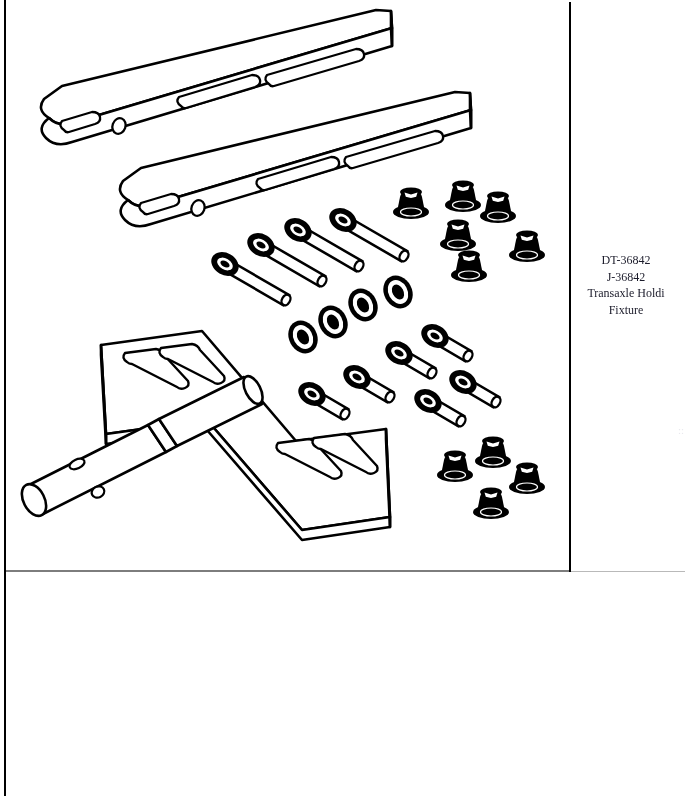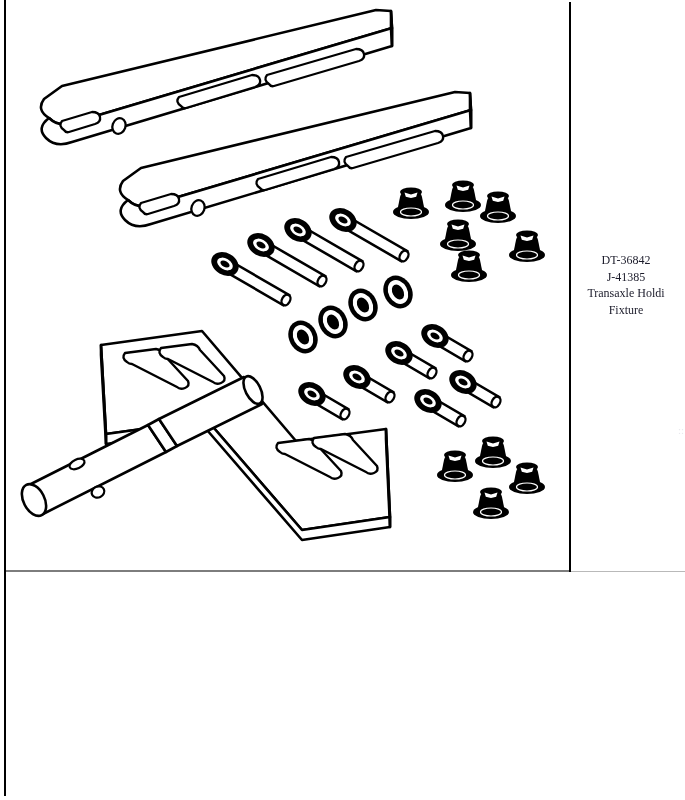--- a/index.html
+++ b/index.html
@@ -244,20 +244,20 @@
         <use href="#flange-nut" x="487" y="452"></use>
         <use href="#flange-nut" x="521" y="478"></use>
         <use href="#flange-nut" x="485" y="503"></use>
       </g>
 
     </svg>
   </div>
 
   <div id="caption-block">
     <span class="cap-line">DT-36842</span>
-    <span class="cap-line">J-41385</span>
+    <span class="cap-line">J-36842</span>
     <span class="cap-line">Transaxle Holdi</span>
     <span class="cap-line">Fixture</span>
   </div>
 
   <div class="edge-mark">::</div>
 
 </div>
 
 </body></html>

